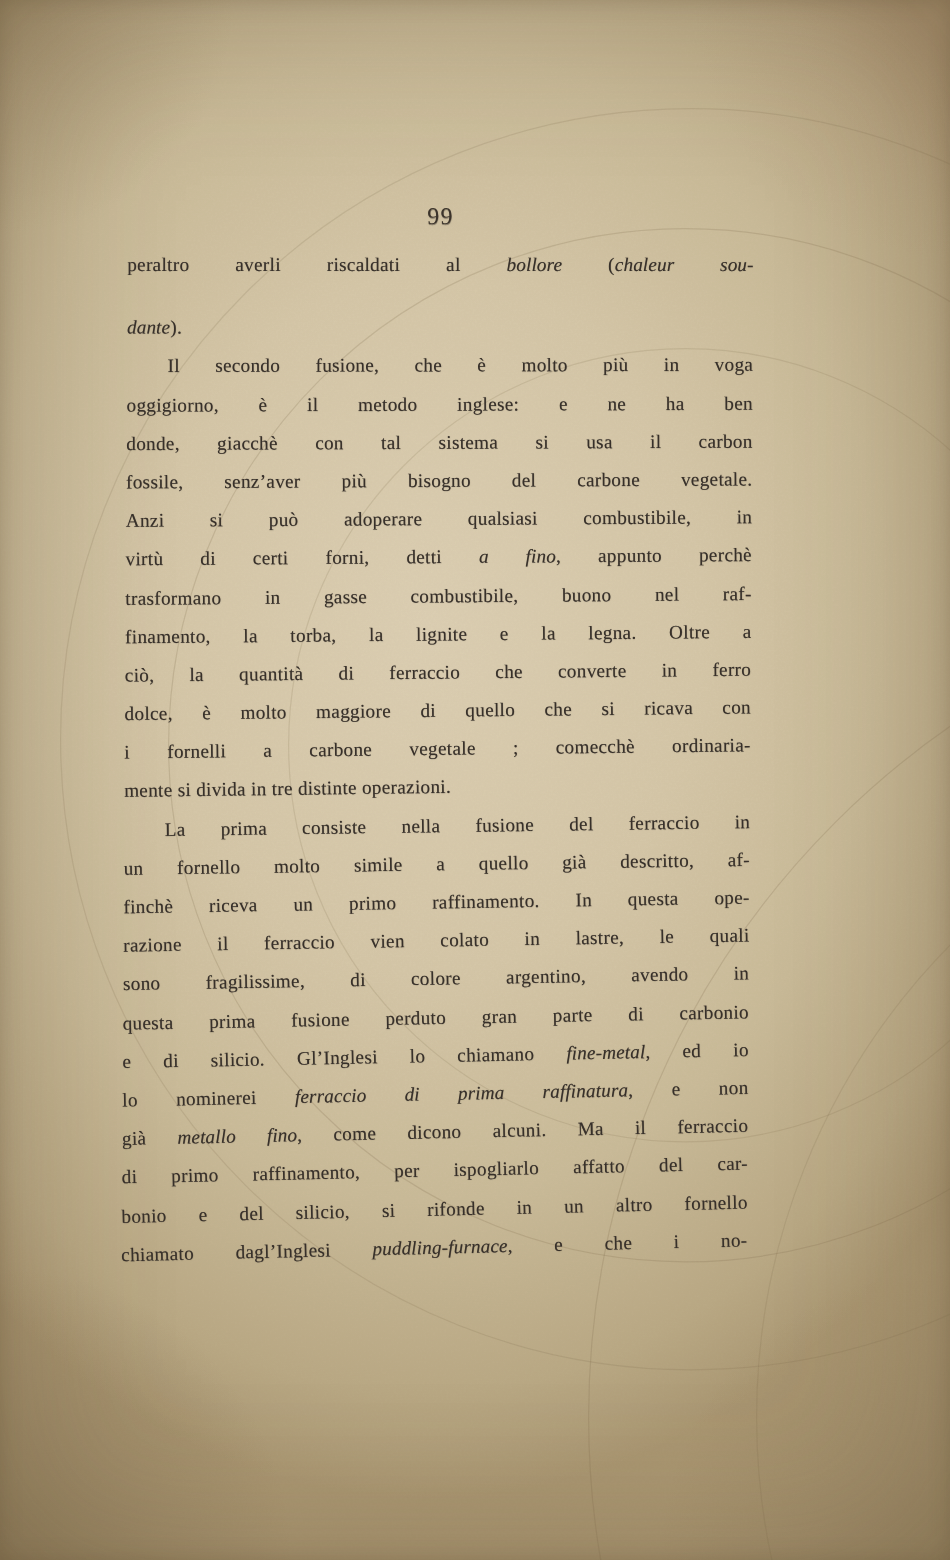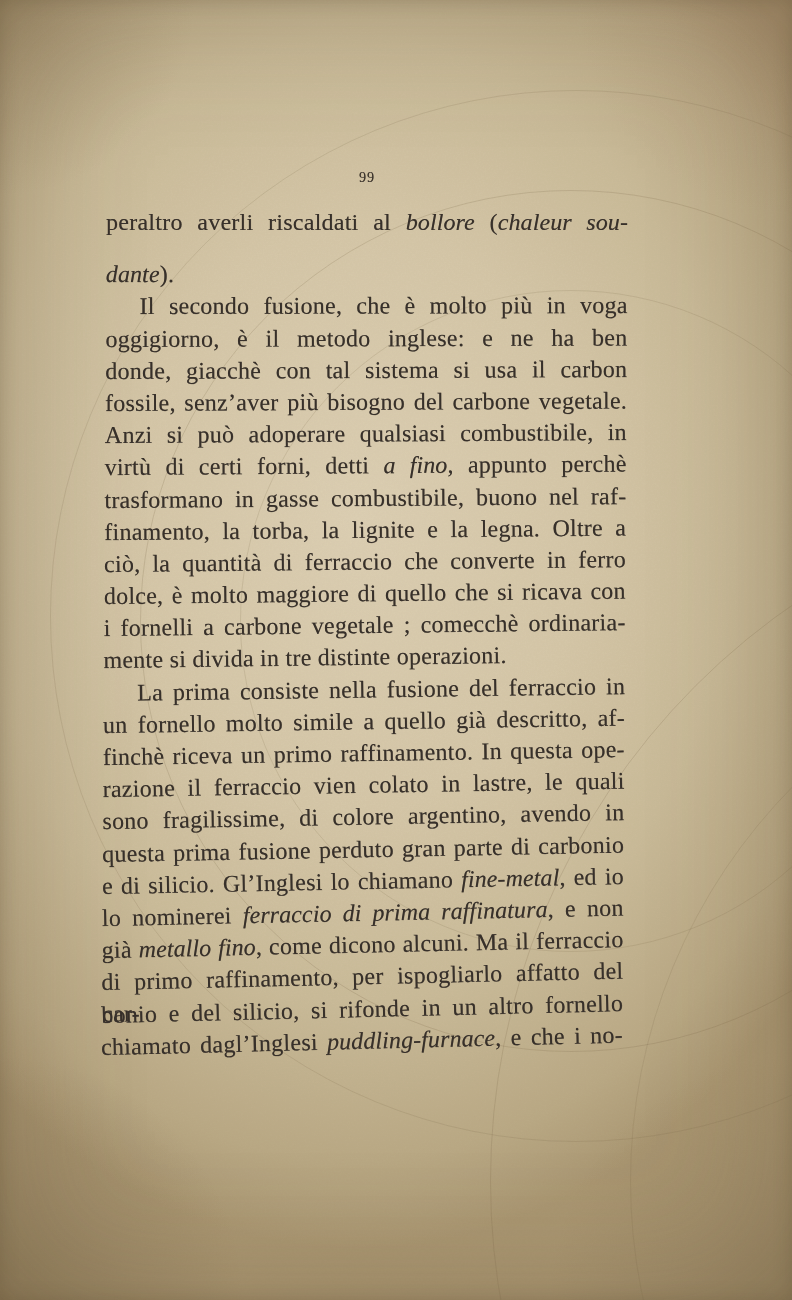--- a/index.html
+++ b/index.html
@@ -36,35 +36,35 @@
   .c-c { left: 50px;  top: 90px;  width: 1050px; height: 1050px; border-color: rgba(118,100,70,0.17); }
   .c-d { left: 490px; top: 480px; width: 1400px; height: 1400px; }
   .c-e { left: 630px; top: 620px; width: 1120px; height: 1120px; border-color: rgba(118,100,70,0.16); }
 
   .folio {
     position: absolute;
     left: 106px;
     top: 170px;
     width: 522px;
     text-align: center;
-    font-size: 14px;
+    font-size: 20px;
     color: #3b332b;
     letter-spacing: 1px;
     z-index: 2;
     text-shadow: 0.2px 0.2px 0.6px rgba(59,51,43,0.55);
   }
 
   .text-block {
     position: absolute;
     left: 106px;
     top: 206px;
     width: 522px;
     z-index: 2;
     color: #37302a;
-    font-size: 24px;
+    font-size: 16px;
     letter-spacing: 0.25px;
     text-shadow: 0.2px 0.2px 0.6px rgba(55,48,42,0.5);
   }
   .line {
     height: 32.2px;
     line-height: 32.2px;
     text-align: justify;
     text-align-last: justify;
     white-space: normal;
     transform-origin: 0 50%;

